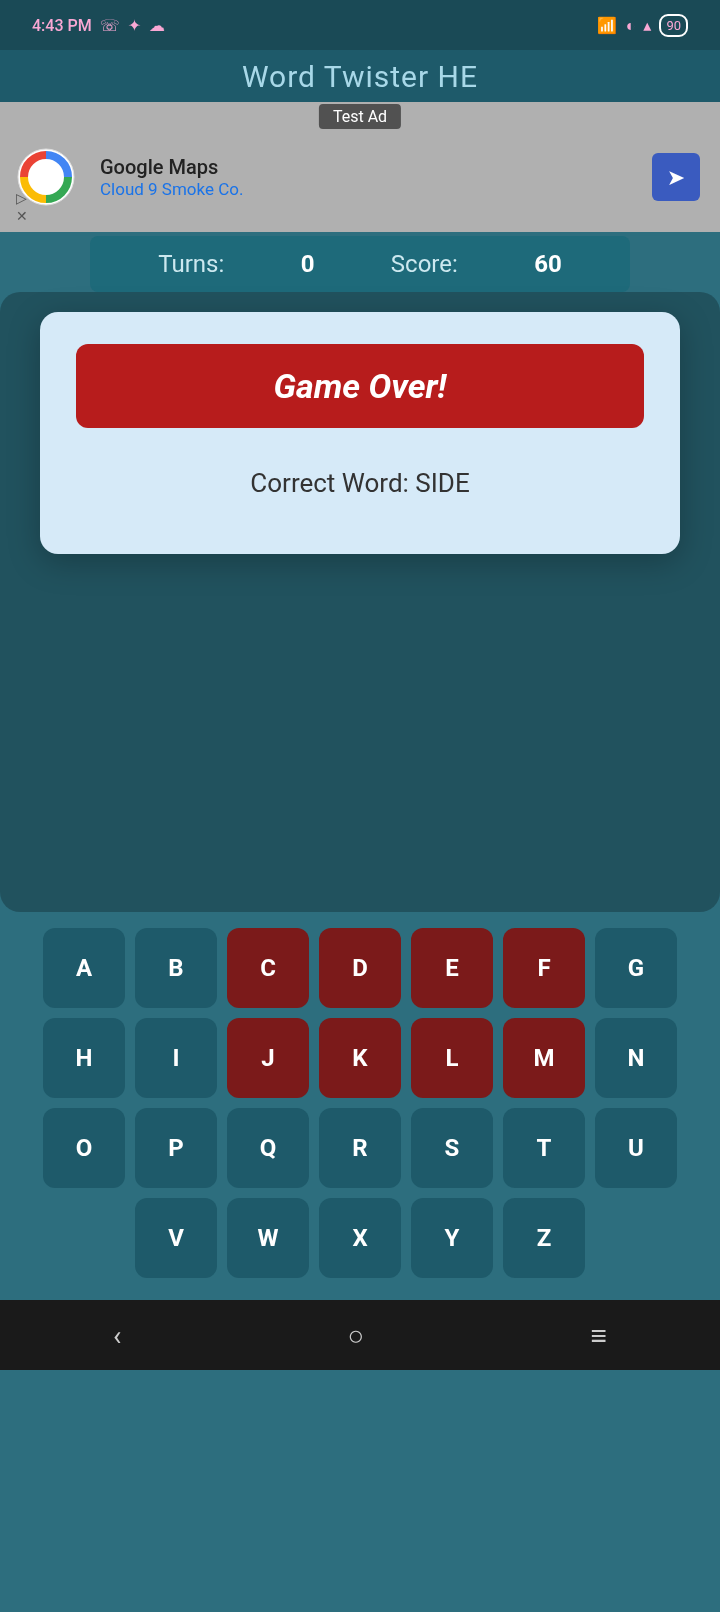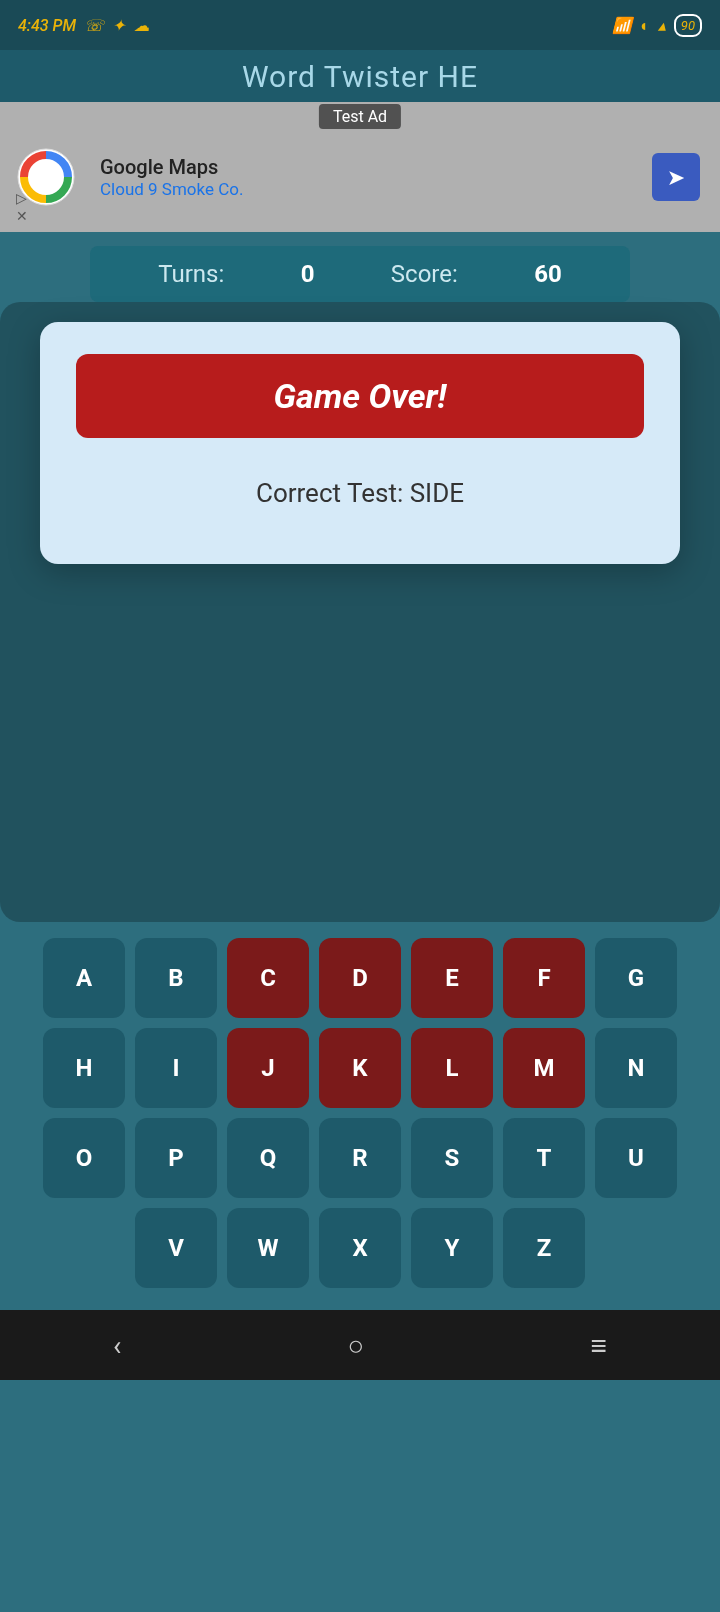--- a/index.html
+++ b/index.html
@@ -15,24 +15,23 @@
     }
 
     
     .status-bar {
       width: 100%;
       height: 50px;
       background: #1a4a56;
       display: flex;
       align-items: center;
       justify-content: space-between;
-      padding: 0 18px;
-      color: #eab308;
+      padding: 0 32px;
+      color: #f9a8d4;
       font-size: 16px;
-      font-style: italic;
     }
     .status-left {
       display: flex;
       align-items: center;
       gap: 8px;
       font-weight: 500;
     }
     .status-right {
       display: flex;
       align-items: center;
@@ -125,21 +124,21 @@
       gap: 2px;
     }
     .ad-controls span {
       font-size: 14px;
       color: #555;
     }
 
     
     .score-bar {
       width: 540px;
-      margin: 14px auto 0;
+      margin: 4px auto 0;
       background: #1e6a7a;
       border-radius: 8px;
       padding: 14px 30px;
       display: flex;
       align-items: center;
       justify-content: space-around;
       color: #cce8ef;
       font-size: 24px;
     }
     .score-bar .val {
@@ -314,21 +313,21 @@
   <span>Turns:</span>
   <span class="val">0</span>
   <span>Score:</span>
   <span class="val">60</span>
 </div>
 
 <div class="main-area">
   <div class="modal-overlay">
     <div class="dialog">
       <div class="game-over-btn">Game Over!</div>
-      <div class="dialog-correct-word">Correct Test: SIDE</div>
+      <div class="dialog-correct-word">Correct Word: SIDE</div>
     </div>
   </div>
 </div>
 
 <div class="keyboard-area">
 
   <div class="key-row">
     <div class="key key-normal">A</div>
     <div class="key key-normal">B</div>
     <div class="key key-used">C</div>

